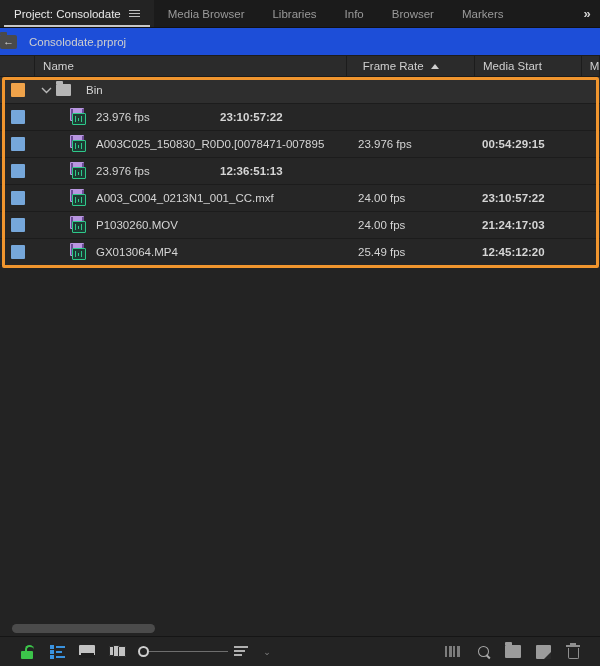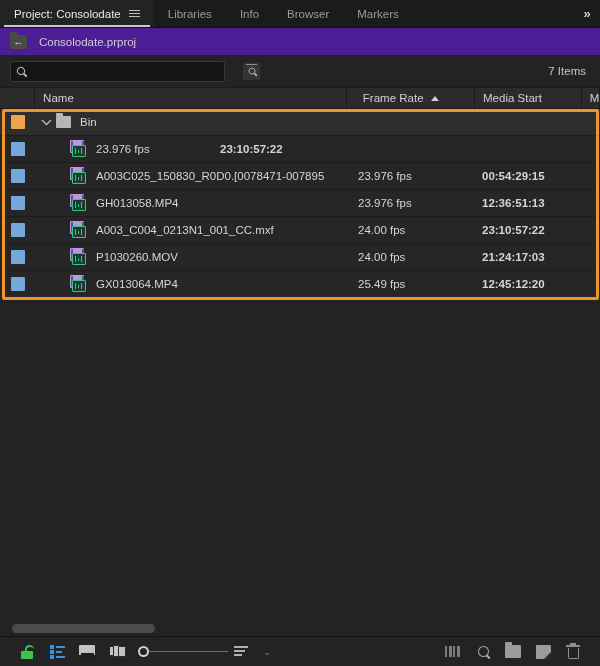--- a/index.html
+++ b/index.html
@@ -63,22 +63,22 @@
     display: flex; align-items: center; justify-content: center;
     width: 26px;
     color: #d2d2d2;
     font-size: 13px; font-weight: bold;
   }
 
   
   .projrow {
     height: 27px;
     display: flex; align-items: center;
-    padding-left: 10px;
-    background: #4c1d95;
+    padding-left: 0;
+    background: #1d4ed8;
     flex: 0 0 auto;
     text-align: center;
   }
   .upfolder {
     width: 17px; height: 14px;
     background: #4a4a4a;
     border-radius: 1px 2px 2px 2px;
     position: relative;
     margin-right: 12px;
     flex: 0 0 auto;
@@ -274,21 +274,21 @@
     top: 2.2px;
     width: 1.4px;
     background: #2ec98a;
   }
 
   .name-cell {
     width: 262px; overflow: hidden; white-space: nowrap;
     text-overflow: clip;
     flex: 0 0 auto;
   }
-  .bin-name-cell { width: 262px; flex: 0 0 auto; }
+  .bin-name-cell { width: 262px; flex: 0 0 auto; margin-left: 6px; }
   .fps-cell   { width: 124px; flex: 0 0 auto; }
   .start-cell { width: 110px; flex: 0 0 auto; font-weight: bold; }
 
   
   .hscroll-area {
     height: 16px;
     background: #232323;
     position: relative;
     flex: 0 0 auto;
     padding: 0 12px;
@@ -444,49 +444,42 @@
   <div class="tabbar">
     <div class="tab active">
       <span>Project: Consolodate</span>
       <span class="tab-menu-icon">
           <i></i>
           <i></i>
           <i></i>
         </span>
     </div>
     <div class="tab">
+      <span>Media Browser</span>
+    </div>
+    <div class="tab">
       <span>Libraries</span>
     </div>
     <div class="tab">
       <span>Info</span>
     </div>
     <div class="tab">
       <span>Browser</span>
     </div>
     <div class="tab clipped">
       <span>Markers</span>
     </div>
     <div class="tab-overflow">»</div>
   </div>
 
   <div class="projrow">
     <div class="upfolder"></div>
     <span class="projname">Consolodate.prproj</span>
   </div>
 
-  <div class="searchrow">
-    <div class="searchbox">
-      <span class="mag"></span>
-      <input class="search-input" type="text" placeholder="" style="">
-    </div>
-    <div class="findbtn">
-      <span class="mag"></span>
-    </div>
-    <span class="itemcount">7 Items</span>
-  </div>
 
   <div class="colhead">
     <div class="cell c-swatch"></div>
     <div class="cell c-name">
       <span>Name</span>
     </div>
     <div class="cell c-fps">
       <span>Frame Rate</span>
       <span class="sortarrow"></span>
     </div>
@@ -558,21 +551,20 @@
         </div>
         <div class="indent"></div>
         <div class="clip-icon">
           <span class="back"></span>
           <span class="front">
               <i style="left:2px;height:6px"></i>
               <i style="left:5px;height:3.5px;top:3.5px"></i>
               <i style="left:8px;height:6px"></i>
             </span>
         </div>
-        <div class="name-cell">GH013058.MP4</div>
         <div class="fps-cell">23.976 fps</div>
         <div class="start-cell">12:36:51:13</div>
       </div>
 
       <div class="row">
         <div class="swatch-cell">
           <div class="swatch sw-blue"></div>
         </div>
         <div class="indent"></div>
         <div class="clip-icon">

